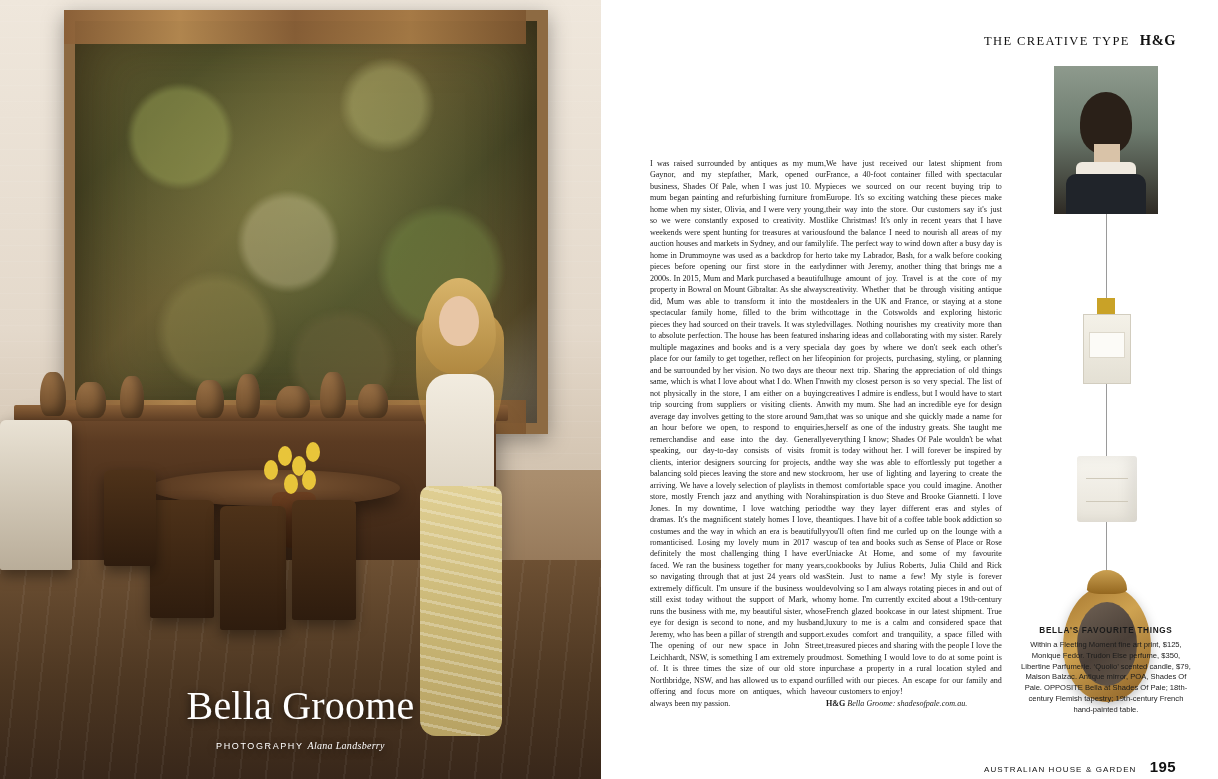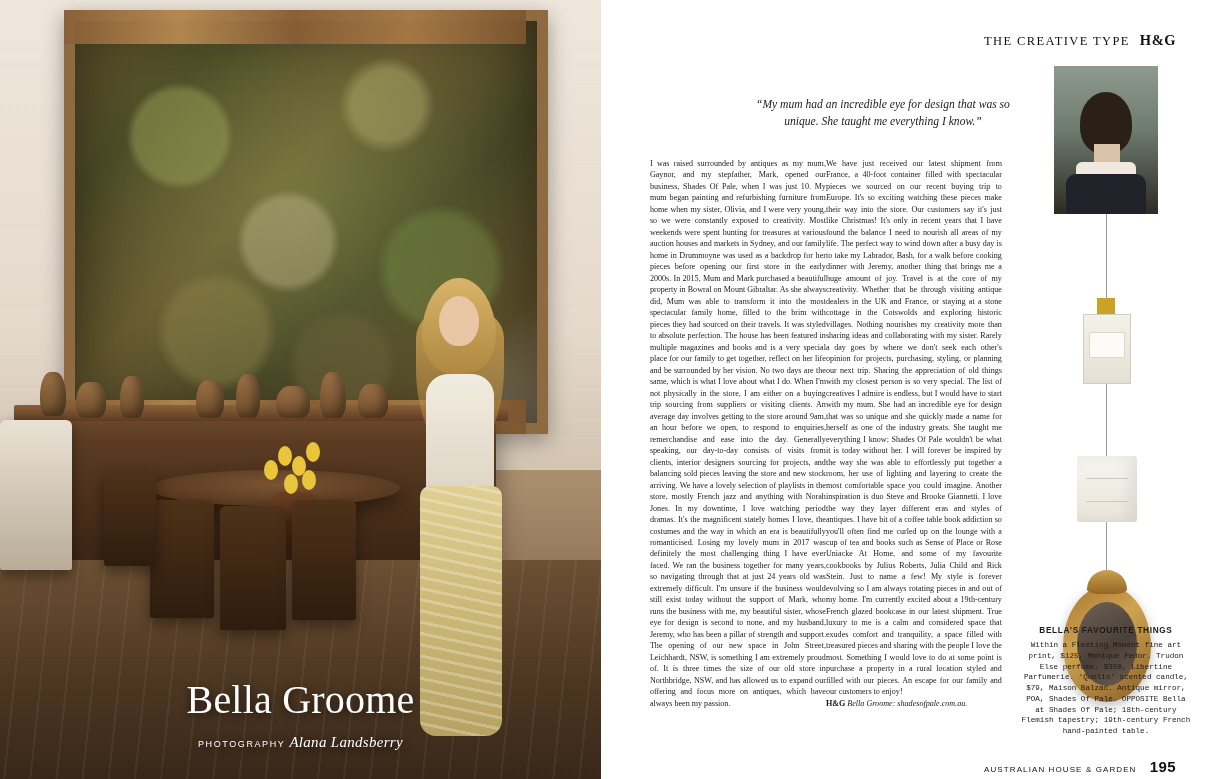--- a/index.html
+++ b/index.html
@@ -181,21 +181,21 @@
   .credit-line {
     font-size: 9px;
     letter-spacing: 1.6px;
     text-transform: uppercase;
   }
   .credit-line .name {
     font-family: "Liberation Serif", serif;
     font-style: italic;
     text-transform: none;
     letter-spacing: .3px;
-    font-size: 15px;
+    font-size: 10px;
   }
   
   .page-right {
     position: relative;
     width: 605px;
     height: 779px;
     background: #ffffff;
     padding: 12px;
   }
   .masthead {
@@ -321,21 +321,21 @@
     text-align: center;
   }
   .fav-title {
     font-family: "Liberation Sans", sans-serif;
     font-size: 8.2px;
     font-weight: bold;
     letter-spacing: .7px;
     margin-bottom: 5px;
   }
   .fav-text {
-    font-family: Liberation Mono, monospace;
+    font-family: Liberation Sans, sans-serif;
     font-size: 7.6px;
     line-height: 1.42;
     color: #1b1b1b;
   }
   .footer {
     position: absolute;
     right: 42px; bottom: 28px;
     font-family: "Liberation Sans", sans-serif;
     font-size: 8px;
     letter-spacing: 1.1px;
@@ -404,21 +404,20 @@
     </div>
   </div>
 
   <div class="page-right">
 
     <div class="masthead">
       <span>THE CREATIVE TYPE</span>
       <span class="hg">H&amp;G</span>
     </div>
 
-    <div class="pullquote">“My mum had an incredible eye for design that was so unique. She taught me everything I know.”</div>
 
     <div class="body-cols">
       <div class="col">
         <p>I was raised surrounded by antiques as my mum, Gaynor, and my stepfather, Mark, opened our business, Shades Of Pale, when I was just 10. My mum began painting and refurbishing furniture from home when my sister, Olivia, and I were very young, so we were constantly exposed to creativity. Most weekends were spent hunting for treasures at various auction houses and markets in Sydney, and our family home in Drummoyne was used as a backdrop for her pieces before opening our first store in the early 2000s. In 2015, Mum and Mark purchased a beautiful property in Bowral on Mount Gibraltar. As she always did, Mum was able to transform it into the most spectacular family home, filled to the brim with pieces they had sourced on their travels. It was styled to absolute perfection. The house has been featured in multiple magazines and books and is a very special place for our family to get together, reflect on her life and be surrounded by her vision. No two days are the same, which is what I love about what I do. When I'm not physically in the store, I am either on a buying trip sourcing from suppliers or visiting clients. An average day involves getting to the store around 9am, an hour before we open, to respond to enquiries, remerchandise and ease into the day. Generally speaking, our day-to-day consists of visits from clients, interior designers sourcing for projects, and balancing sold pieces leaving the store and new stock arriving. We have a lovely selection of playlists in the store, mostly French jazz and anything with Norah Jones. In my downtime, I love watching period dramas. It's the magnificent stately homes I love, the costumes and the way in which an era is beautifully romanticised. Losing my lovely mum in 2017 was definitely the most challenging thing I have ever faced. We ran the business together for many years, so navigating through that at just 24 years old was extremely difficult. I'm unsure if the business would still exist today without the support of Mark, who runs the business with me, my beautiful sister, whose eye for design is second to none, and my husband, Jeremy, who has been a pillar of strength and support. The opening of our new space in John Street, Leichhardt, NSW, is something I am extremely proud of. It is three times the size of our old store in Northbridge, NSW, and has allowed us to expand our offering and focus more on antiques, which have always been my passion.</p>
       </div>
       <div class="col">
         <p>We have just received our latest shipment from France, a 40-foot container filled with spectacular pieces we sourced on our recent buying trip to Europe. It's so exciting watching these pieces make their way into the store. Our customers say it's just like Christmas! It's only in recent years that I have found the balance I need to nourish all areas of my life. The perfect way to wind down after a busy day is to take my Labrador, Bash, for a walk before cooking dinner with Jeremy, another thing that brings me a huge amount of joy. Travel is at the core of my creativity. Whether that be through visiting antique dealers in the UK and France, or staying at a stone cottage in the Cotswolds and exploring historic villages. Nothing nourishes my creativity more than sharing ideas and collaborating with my sister. Rarely a day goes by where we don't seek each other's opinion for projects, purchasing, styling, or planning our next trip. Sharing the appreciation of old things with my closest person is so very special. The list of creatives I admire is endless, but I would have to start with my mum. She had an incredible eye for design that was so unique and she quickly made a name for herself as one of the industry greats. She taught me everything I know; Shades Of Pale wouldn't be what it is today without her. I will forever be inspired by the way she was able to effortlessly put together a room, her use of lighting and layering to create the most comfortable space you could imagine. Another inspiration is duo Steve and Brooke Giannetti. I love the way they layer different eras and styles of antiques. I have bit of a coffee table book addiction so you'll often find me curled up on the lounge with a cup of tea and books such as Sense of Place or Rose Uniacke At Home, and some of my favourite cookbooks by Julius Roberts, Julia Child and Rick Stein. Just to name a few! My style is forever evolving so I am always rotating pieces in and out of my home. I'm currently excited about a 19th-century French glazed bookcase in our latest shipment. True luxury to me is a calm and considered space that exudes comfort and tranquility, a space filled with treasured pieces and sharing with the people I love the most. Something I would love to do at some point is purchase a property in a rural location styled and filled with our pieces. An escape for our family and our customers to enjoy!</p>
         <p style="margin-top:0;">
           <span style="font-weight:bold;">H&amp;G</span>
           <i>Bella Groome: shadesofpale.com.au.</i>

